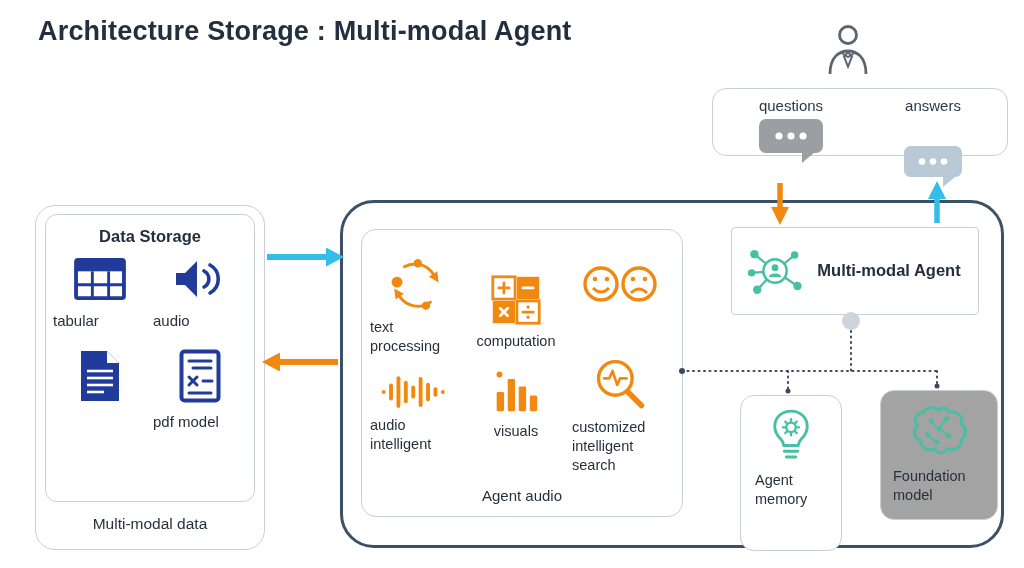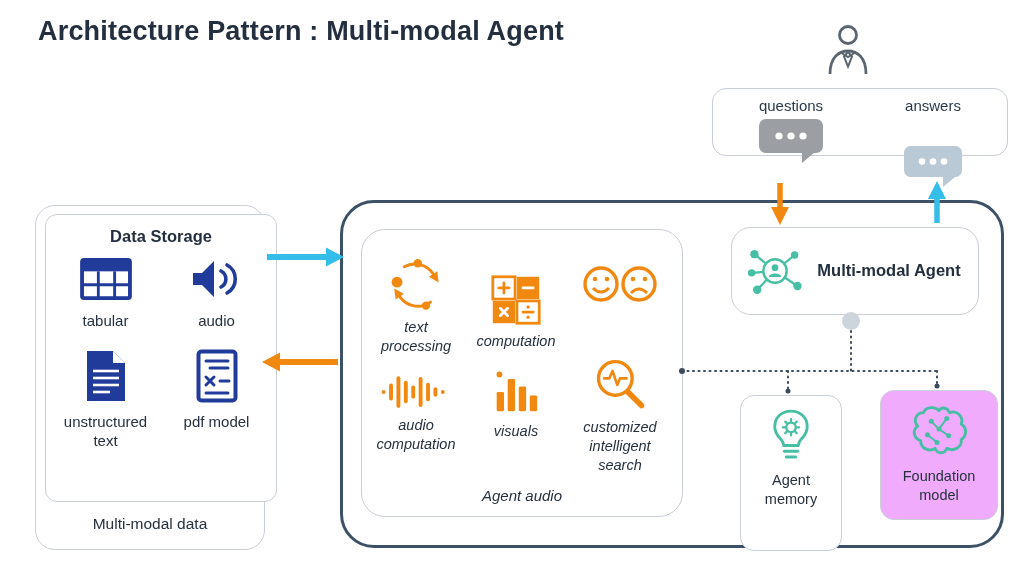--- a/index.html
+++ b/index.html
@@ -6,83 +6,83 @@
     --orange:#F1880F; --cyan:#33BDE8; --teal:#47BFA4; --navy-icon:#203B9A;
     --dark-border:#3D5166; --light-border:#C9CED7; --text:#232F3E;
     --question-bubble:#9B9EA3; --answer-bubble:#B9C9D6; --connector:#3A4A5C;
   }
   *{margin:0;padding:0;box-sizing:border-box;}
   body{font-family:"Liberation Sans",sans-serif;background:#fff;color:var(--text);}
   .canvas{position:relative;width:1024px;height:568px;background:#fff;overflow:hidden;}
   .abs{position:absolute;}
   .title{position:absolute;left:38px;top:16px;font-size:27px;font-weight:700;color:var(--text);letter-spacing:.2px;}
   .box{background:#fff;border:1.6px solid var(--light-border);}
-  .lbl{font-size:14.5px;line-height:1.3;text-align:center;color:#26313D;}
+  .lbl{font-size:14.5px;line-height:1.3;text-align:left;color:#26313D;}
 
   
   .person{left:826px;top:24px;}
 
   
   .conv{left:712px;top:88px;width:296px;height:68px;border-radius:14px;}
   .conv-col{position:absolute;display:flex;flex-direction:column;align-items:center;gap:4px;}
   .conv-q{left:22px;top:8px;width:112px;}
   .conv-a{left:164px;top:8px;width:112px;gap:31px;}
   .conv-col span{font-size:15px;color:#2B3A49;}
 
   
   .ds-outer{left:35px;top:205px;width:230px;height:345px;border-radius:20px;}
-  .ds-inner{position:absolute;left:9px;top:8px;width:232px;height:288px;border-radius:12px;}
+  .ds-inner{position:absolute;left:9px;top:8px;width:210px;height:288px;border-radius:12px;}
   .ds-title{text-align:center;padding-top:12px;font-size:16.5px;font-weight:700;}
   .ds-grid{display:grid;grid-template-columns:1fr 1fr;row-gap:18px;column-gap:4px;padding:10px 6px 0;}
   .ds-item{display:flex;flex-direction:column;align-items:center;gap:9px;}
   .ds-item .lbl{font-size:15px;width:94px;}
   .ds-footer{position:absolute;left:0;right:0;bottom:16px;text-align:center;font-size:15.5px;color:#26313D;}
 
   
   .agent-container{left:340px;top:200px;width:664px;height:348px;border:3px solid var(--dark-border);border-radius:34px;background:#fff;}
 
   
-  .tools-box{position:absolute;left:18px;top:26px;width:322px;height:288px;border:1.6px solid var(--light-border);border-radius:24px;background:#fff;font-style:italic;}
+  .tools-box{position:absolute;left:18px;top:26px;width:322px;height:288px;border:1.6px solid var(--light-border);border-radius:15px;background:#fff;}
   .tool{position:absolute;display:flex;flex-direction:column;align-items:center;gap:6px;}
   .t1{left:8px;top:26px;width:92px;}
   .t2{left:104px;top:44px;width:100px;}
   .t3{left:210px;top:34px;width:96px;}
   .t4{left:8px;top:144px;width:92px;}
   .t5{left:106px;top:136px;width:96px;}
   .t6{left:210px;top:126px;width:96px;}
   .tools-label{position:absolute;left:0;right:0;bottom:12px;text-align:center;font-size:15px;color:#26313D;}
 
   
-  .mm-agent{position:absolute;left:388px;top:24px;width:248px;height:88px;border:1.6px solid var(--light-border);border-radius:20px;background:#fff;display:flex;align-items:center;padding:0 14px;gap:10px;}
+  .mm-agent{position:absolute;left:388px;top:24px;width:248px;height:88px;border:1.6px solid var(--light-border);border-radius:4px;background:#fff;display:flex;align-items:center;padding:0 14px;gap:10px;}
   .mm-agent-label{flex:1;text-align:center;font-weight:700;font-size:16.5px;line-height:1.3;width:112px;}
 
   
   .mem-box{position:absolute;left:397px;top:192px;width:102px;height:156px;border:1.6px solid var(--light-border);border-radius:14px;background:#fff;display:flex;flex-direction:column;align-items:center;padding-top:12px;gap:9px;}
-  .fm-box{position:absolute;left:537px;top:187px;width:118px;height:130px;border:1.6px solid var(--light-border);border-radius:14px;background:#f0abfc;display:flex;flex-direction:column;align-items:center;padding-top:12px;gap:8px;}
+  .fm-box{position:absolute;left:537px;top:187px;width:118px;height:130px;border:1.6px solid var(--light-border);border-radius:14px;background:#a3a3a3;display:flex;flex-direction:column;align-items:center;padding-top:12px;gap:8px;}
   .mem-box .lbl{width:72px;}
   .fm-box .lbl{width:92px;}
 
   
   .ic-orange{color:var(--orange);}
   .ic-teal{color:var(--teal);}
   .ic-navy{color:var(--navy-icon);}
   .ic-gray{color:#5A6570;}
 
   
   .overlay{position:absolute;left:0;top:0;z-index:20;pointer-events:none;}
   .s-cyan{stroke:var(--cyan);} .f-cyan{fill:var(--cyan);}
   .s-orange{stroke:var(--orange);} .f-orange{fill:var(--orange);}
   .s-conn{stroke:var(--connector);} .f-conn{fill:var(--connector);}
 </style>
 </head>
 <body>
 
 <div class="canvas">
 
-  <h1 class="title">Architecture Pattern : Multi-modal Agent</h1>
+  <h1 class="title">Architecture Storage : Multi-modal Agent</h1>
 
   <div class="abs person">
     <svg width="44" height="52" viewBox="0 0 44 52" class="ic-gray">
       <circle cx="22" cy="11" r="8.5" fill="none" stroke="currentColor" stroke-width="2.8"></circle>
       <path d="M4 50 C4 33 13 27 22 27 C31 27 40 33 40 50" fill="none" stroke="currentColor" stroke-width="2.8"></path>
       <path d="M22 28 l-4 4.5 l4 10 l4 -10 z" fill="none" stroke="currentColor" stroke-width="2"></path>
       <path d="M14 28 l8 5 l8 -5" fill="none" stroke="currentColor" stroke-width="2"></path>
     </svg>
   </div>
 
@@ -135,21 +135,20 @@
           <svg width="44" height="54" viewBox="0 0 44 54" class="ic-navy">
             <path d="M3 2 H29 L41 14 V52 H3 Z" fill="currentColor"></path>
             <path d="M29 2 L41 14 H29 Z" fill="#fff"></path>
             <g stroke="#fff" stroke-width="2.6">
               <line x1="9" y1="22" x2="35" y2="22"></line>
               <line x1="9" y1="29" x2="35" y2="29"></line>
               <line x1="9" y1="36" x2="35" y2="36"></line>
               <line x1="9" y1="43" x2="26" y2="43"></line>
             </g>
           </svg>
-          <div class="lbl">unstructured text</div>
         </div>
         <div class="ds-item">
           <svg width="42" height="54" viewBox="0 0 42 54" class="ic-navy">
             <rect x="2.5" y="2.5" width="37" height="49" rx="3" fill="none" stroke="currentColor" stroke-width="4"></rect>
             <g stroke="currentColor" stroke-width="3" stroke-linecap="round">
               <line x1="10" y1="12" x2="32" y2="12"></line>
               <line x1="14" y1="19" x2="32" y2="19"></line>
               <line x1="10" y1="28" x2="18" y2="36"></line>
               <line x1="18" y1="28" x2="10" y2="36"></line>
               <line x1="24" y1="32" x2="33" y2="32"></line>
@@ -222,21 +221,21 @@
             <line x1="13" y1="12" x2="13" y2="26"></line>
             <line x1="21" y1="4" x2="21" y2="34"></line>
             <line x1="29" y1="9" x2="29" y2="29"></line>
             <line x1="37" y1="14" x2="37" y2="24"></line>
             <line x1="45" y1="5" x2="45" y2="33"></line>
             <line x1="53" y1="11" x2="53" y2="27"></line>
             <line x1="61" y1="16" x2="61" y2="22"></line>
             <line x1="69" y1="19" x2="69" y2="19.01"></line>
           </g>
         </svg>
-        <div class="lbl">audio computation</div>
+        <div class="lbl">audio intelligent</div>
       </div>
 
       <div class="tool t6">
         <svg width="56" height="56" viewBox="0 0 60 60" class="ic-orange">
           <circle cx="25" cy="24" r="18" fill="none" stroke="currentColor" stroke-width="3.6"></circle>
           <line x1="38.5" y1="38.5" x2="53" y2="53" stroke="currentColor" stroke-width="6" stroke-linecap="round"></line>
           <path d="M13 24 h5.5 l3.5 -8 l5 15 l3 -7 h7" fill="none" stroke="currentColor" stroke-width="2.8" stroke-linejoin="round" stroke-linecap="round"></path>
         </svg>
         <div class="lbl">customized intelligent search</div>
       </div>

